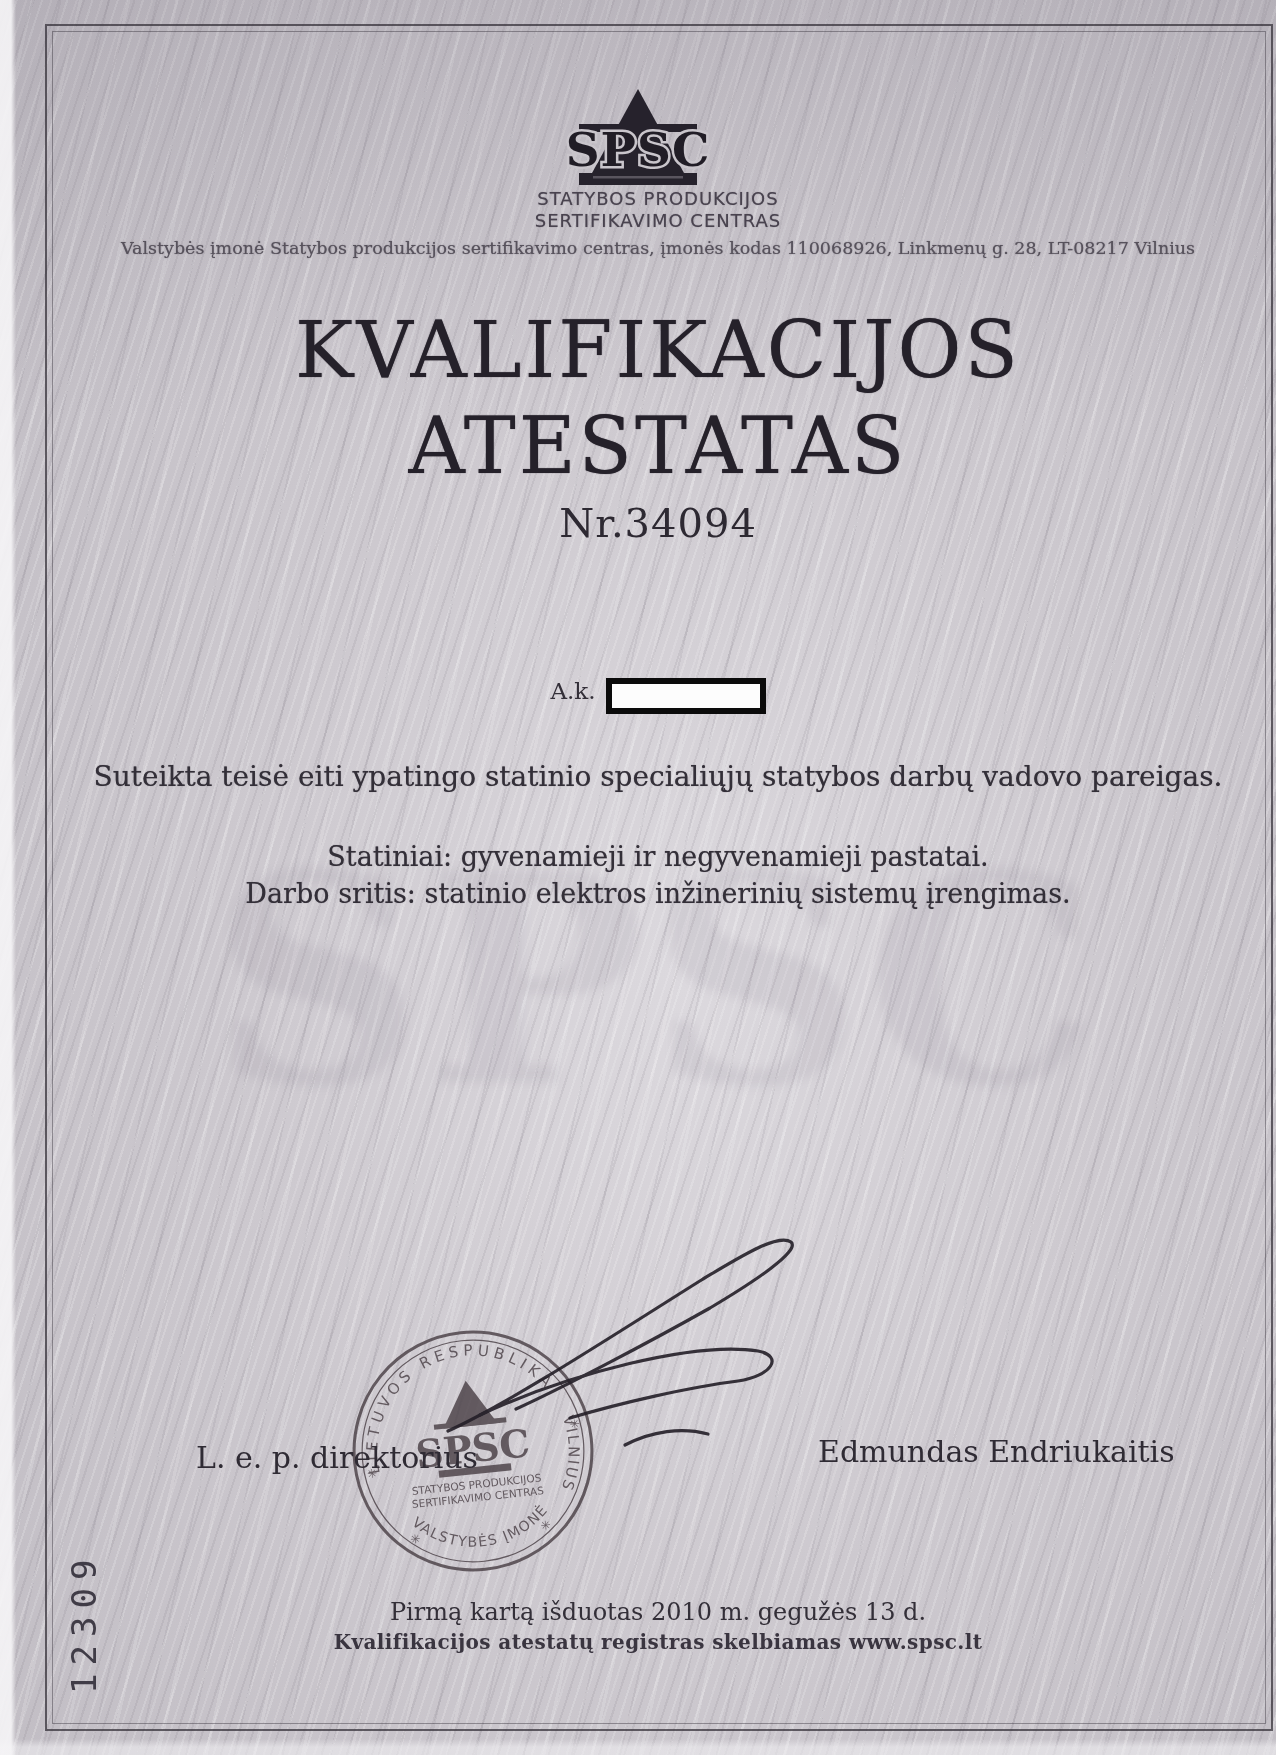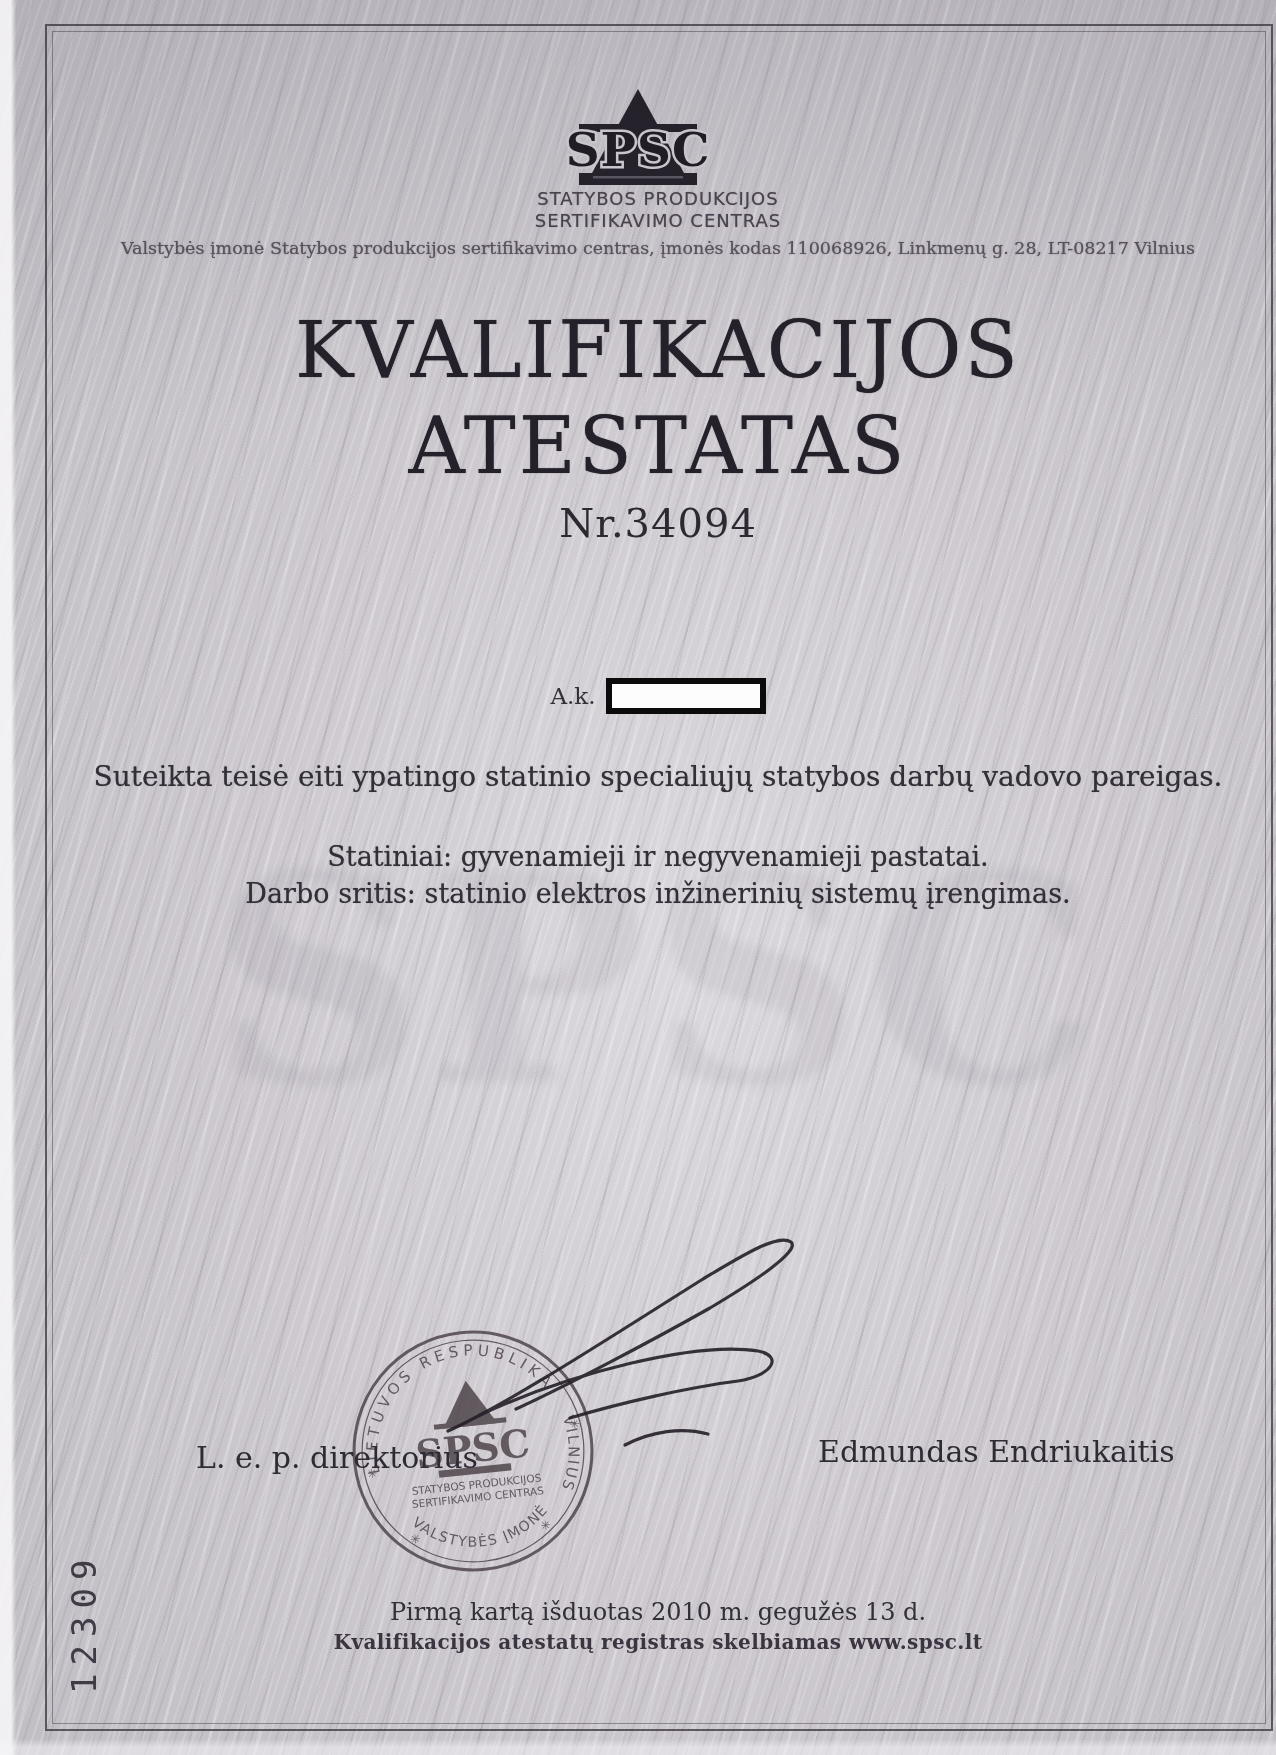--- a/index.html
+++ b/index.html
@@ -39,21 +39,21 @@
     font-weight:500;color:#49434f;text-shadow:0 0 1px rgba(73,67,79,0.6);}
   .org1{top:188px;font-size:18px;}
   .org2{top:210px;font-size:18px;}
   .issuer{top:238px;font-size:17.5px;color:#57525c;text-shadow:0 0 1.2px rgba(87,82,92,0.75);}
 
   .title{top:302px;font-size:78px;line-height:96px;letter-spacing:3px;
     color:#25212a;text-shadow:0 0 1px rgba(37,33,42,0.8);}
   .cert-no{top:500px;font-size:40px;color:#2d2932;letter-spacing:1px;}
   .holder{top:616px;font-size:34px;font-weight:bold;color:#262230;letter-spacing:1px;}
   .ak-row{top:678px;}
-  .ak-inner{display:inline-flex;align-items:center;gap:10px;}
+  .ak-inner{display:inline-flex;gap:10px;}
   .ak-label{font-size:23px;color:#332f38;}
   .redact-box{width:148px;height:24px;background:#fdfdfd;border:6px solid #0b0b0b;}
 
   .grant{top:760px;font-size:28px;color:#332f38;text-shadow:0 0 0.8px rgba(51,47,56,0.65);}
   .scopes{top:838px;font-size:27px;line-height:37px;color:#332f38;text-shadow:0 0 0.8px rgba(51,47,56,0.6);}
 
   .watermark{top:810px;font-size:290px;font-weight:bold;letter-spacing:6px;
     color:rgba(122,112,128,0.10);filter:blur(5px);user-select:none;}
 
   .stamp-svg{position:absolute;left:342px;top:1320px;opacity:0.82;transform:rotate(-6deg);}

